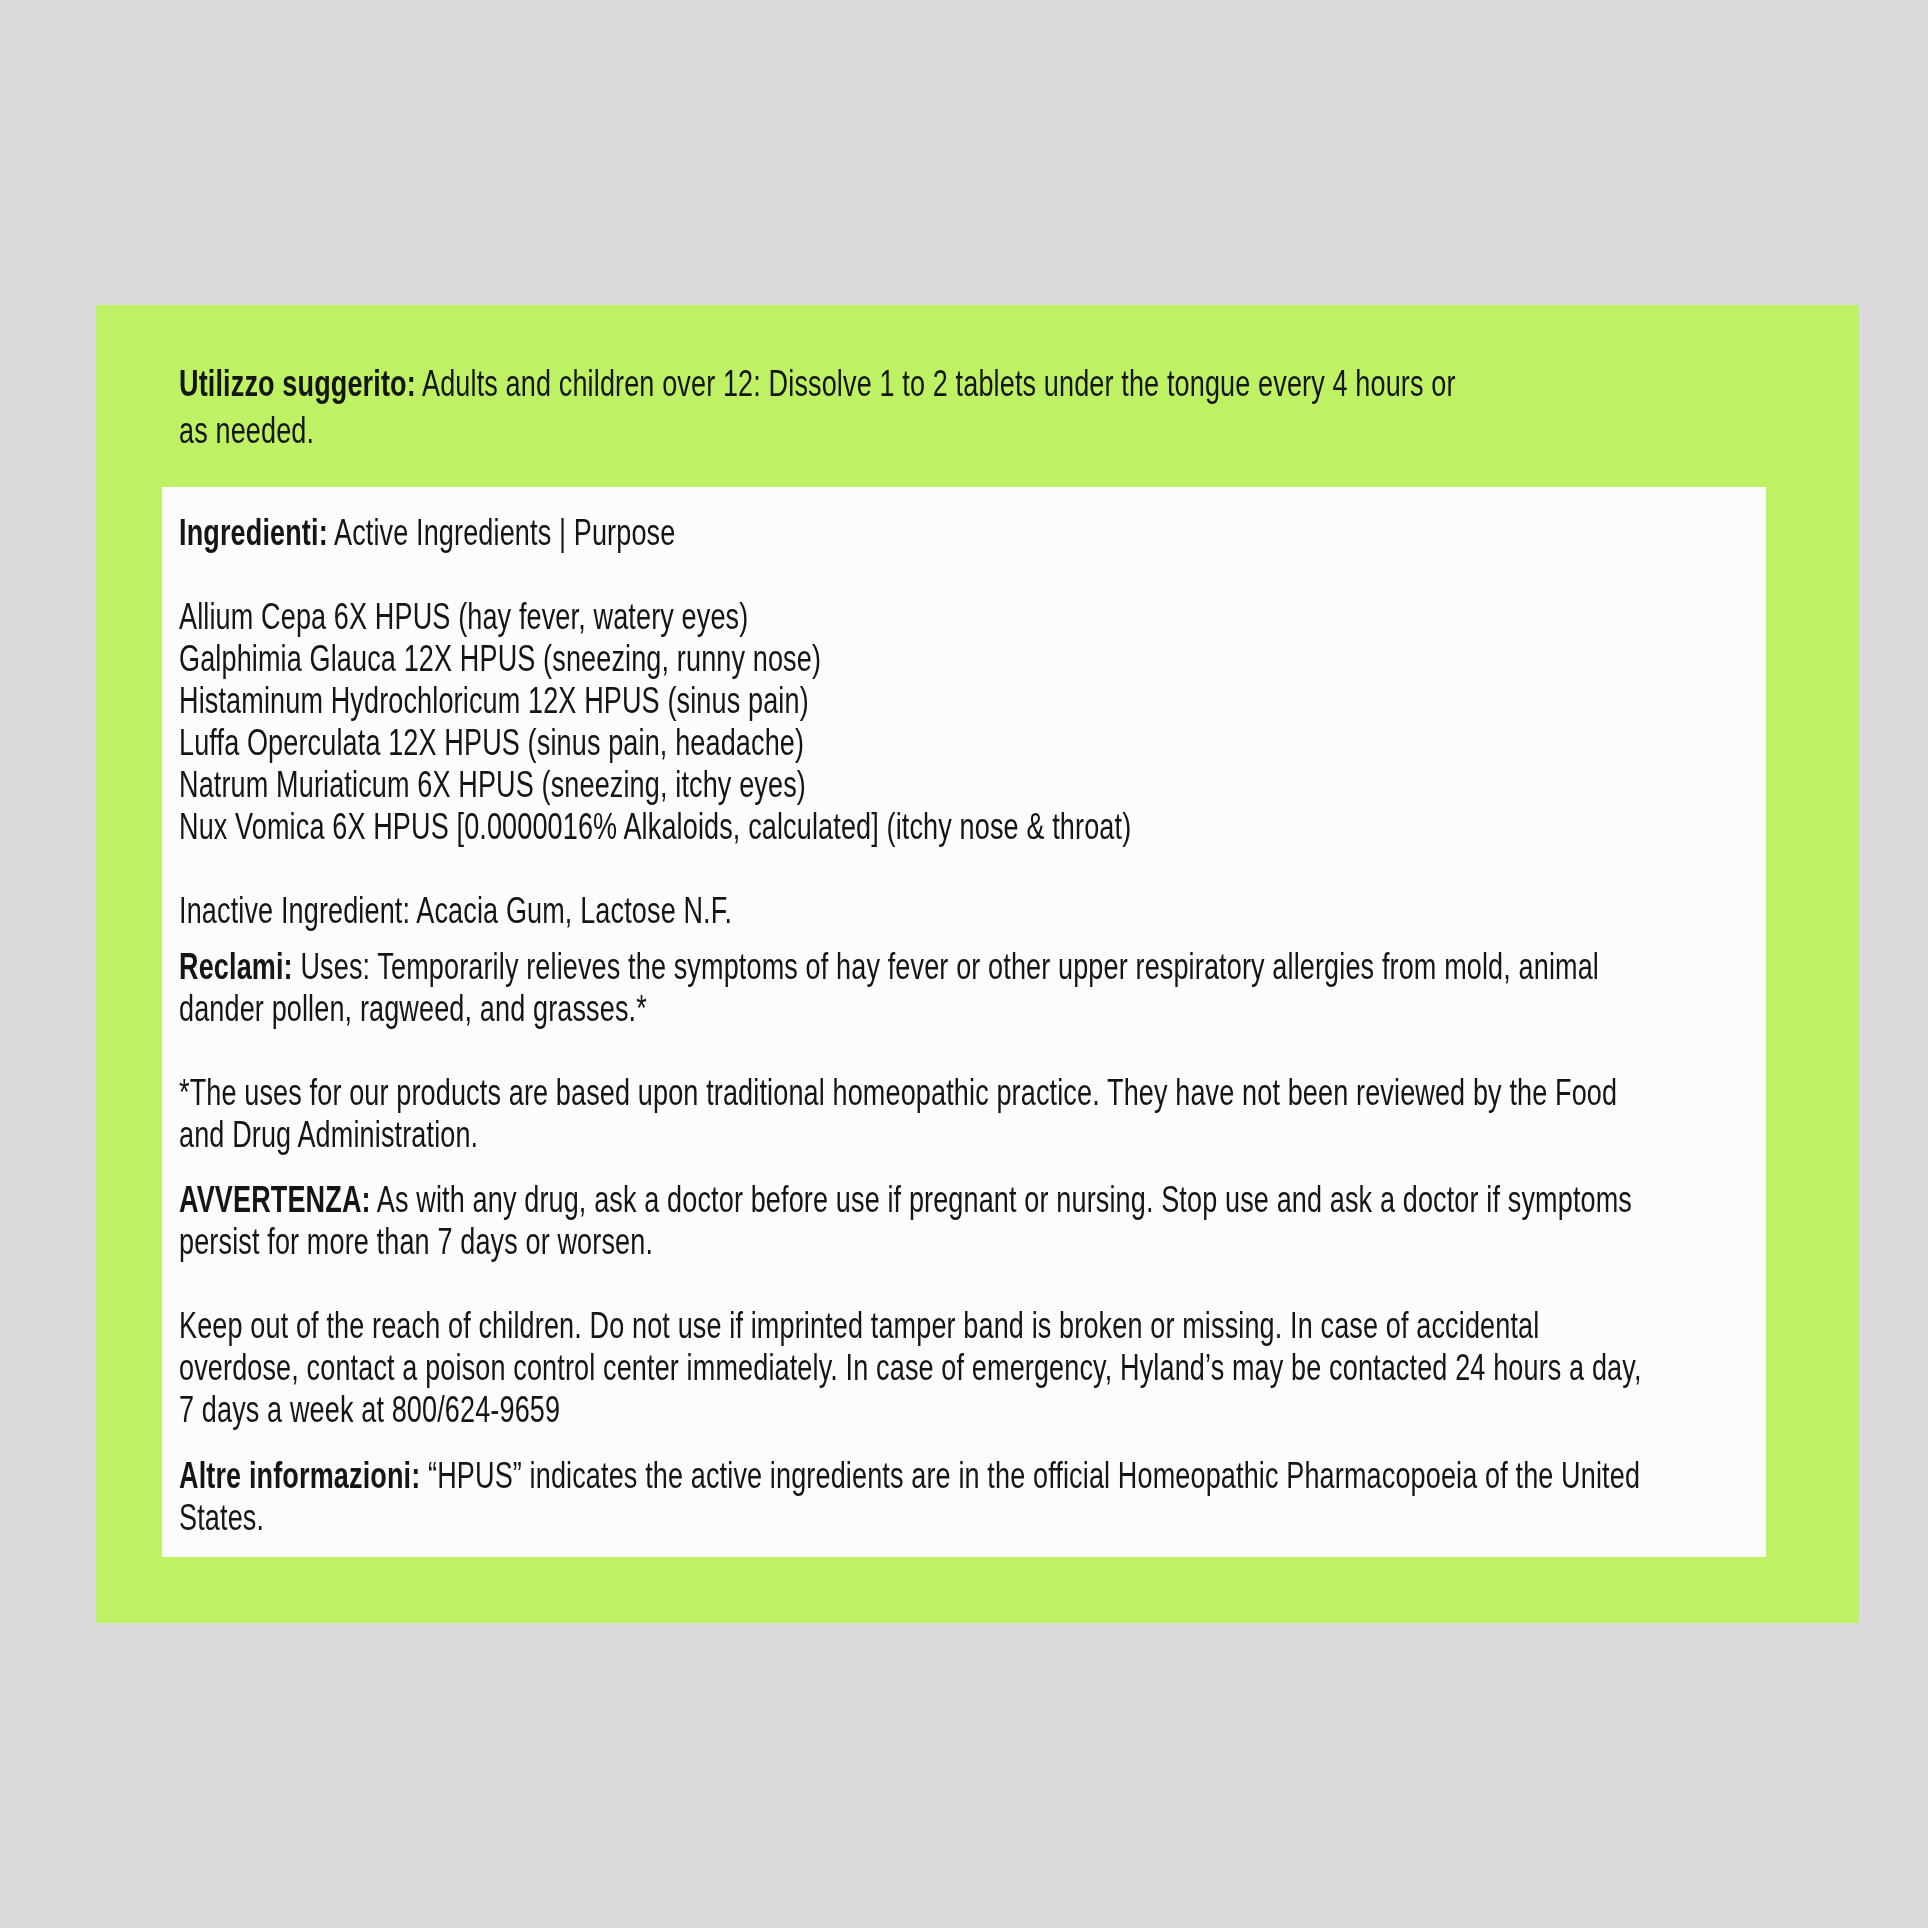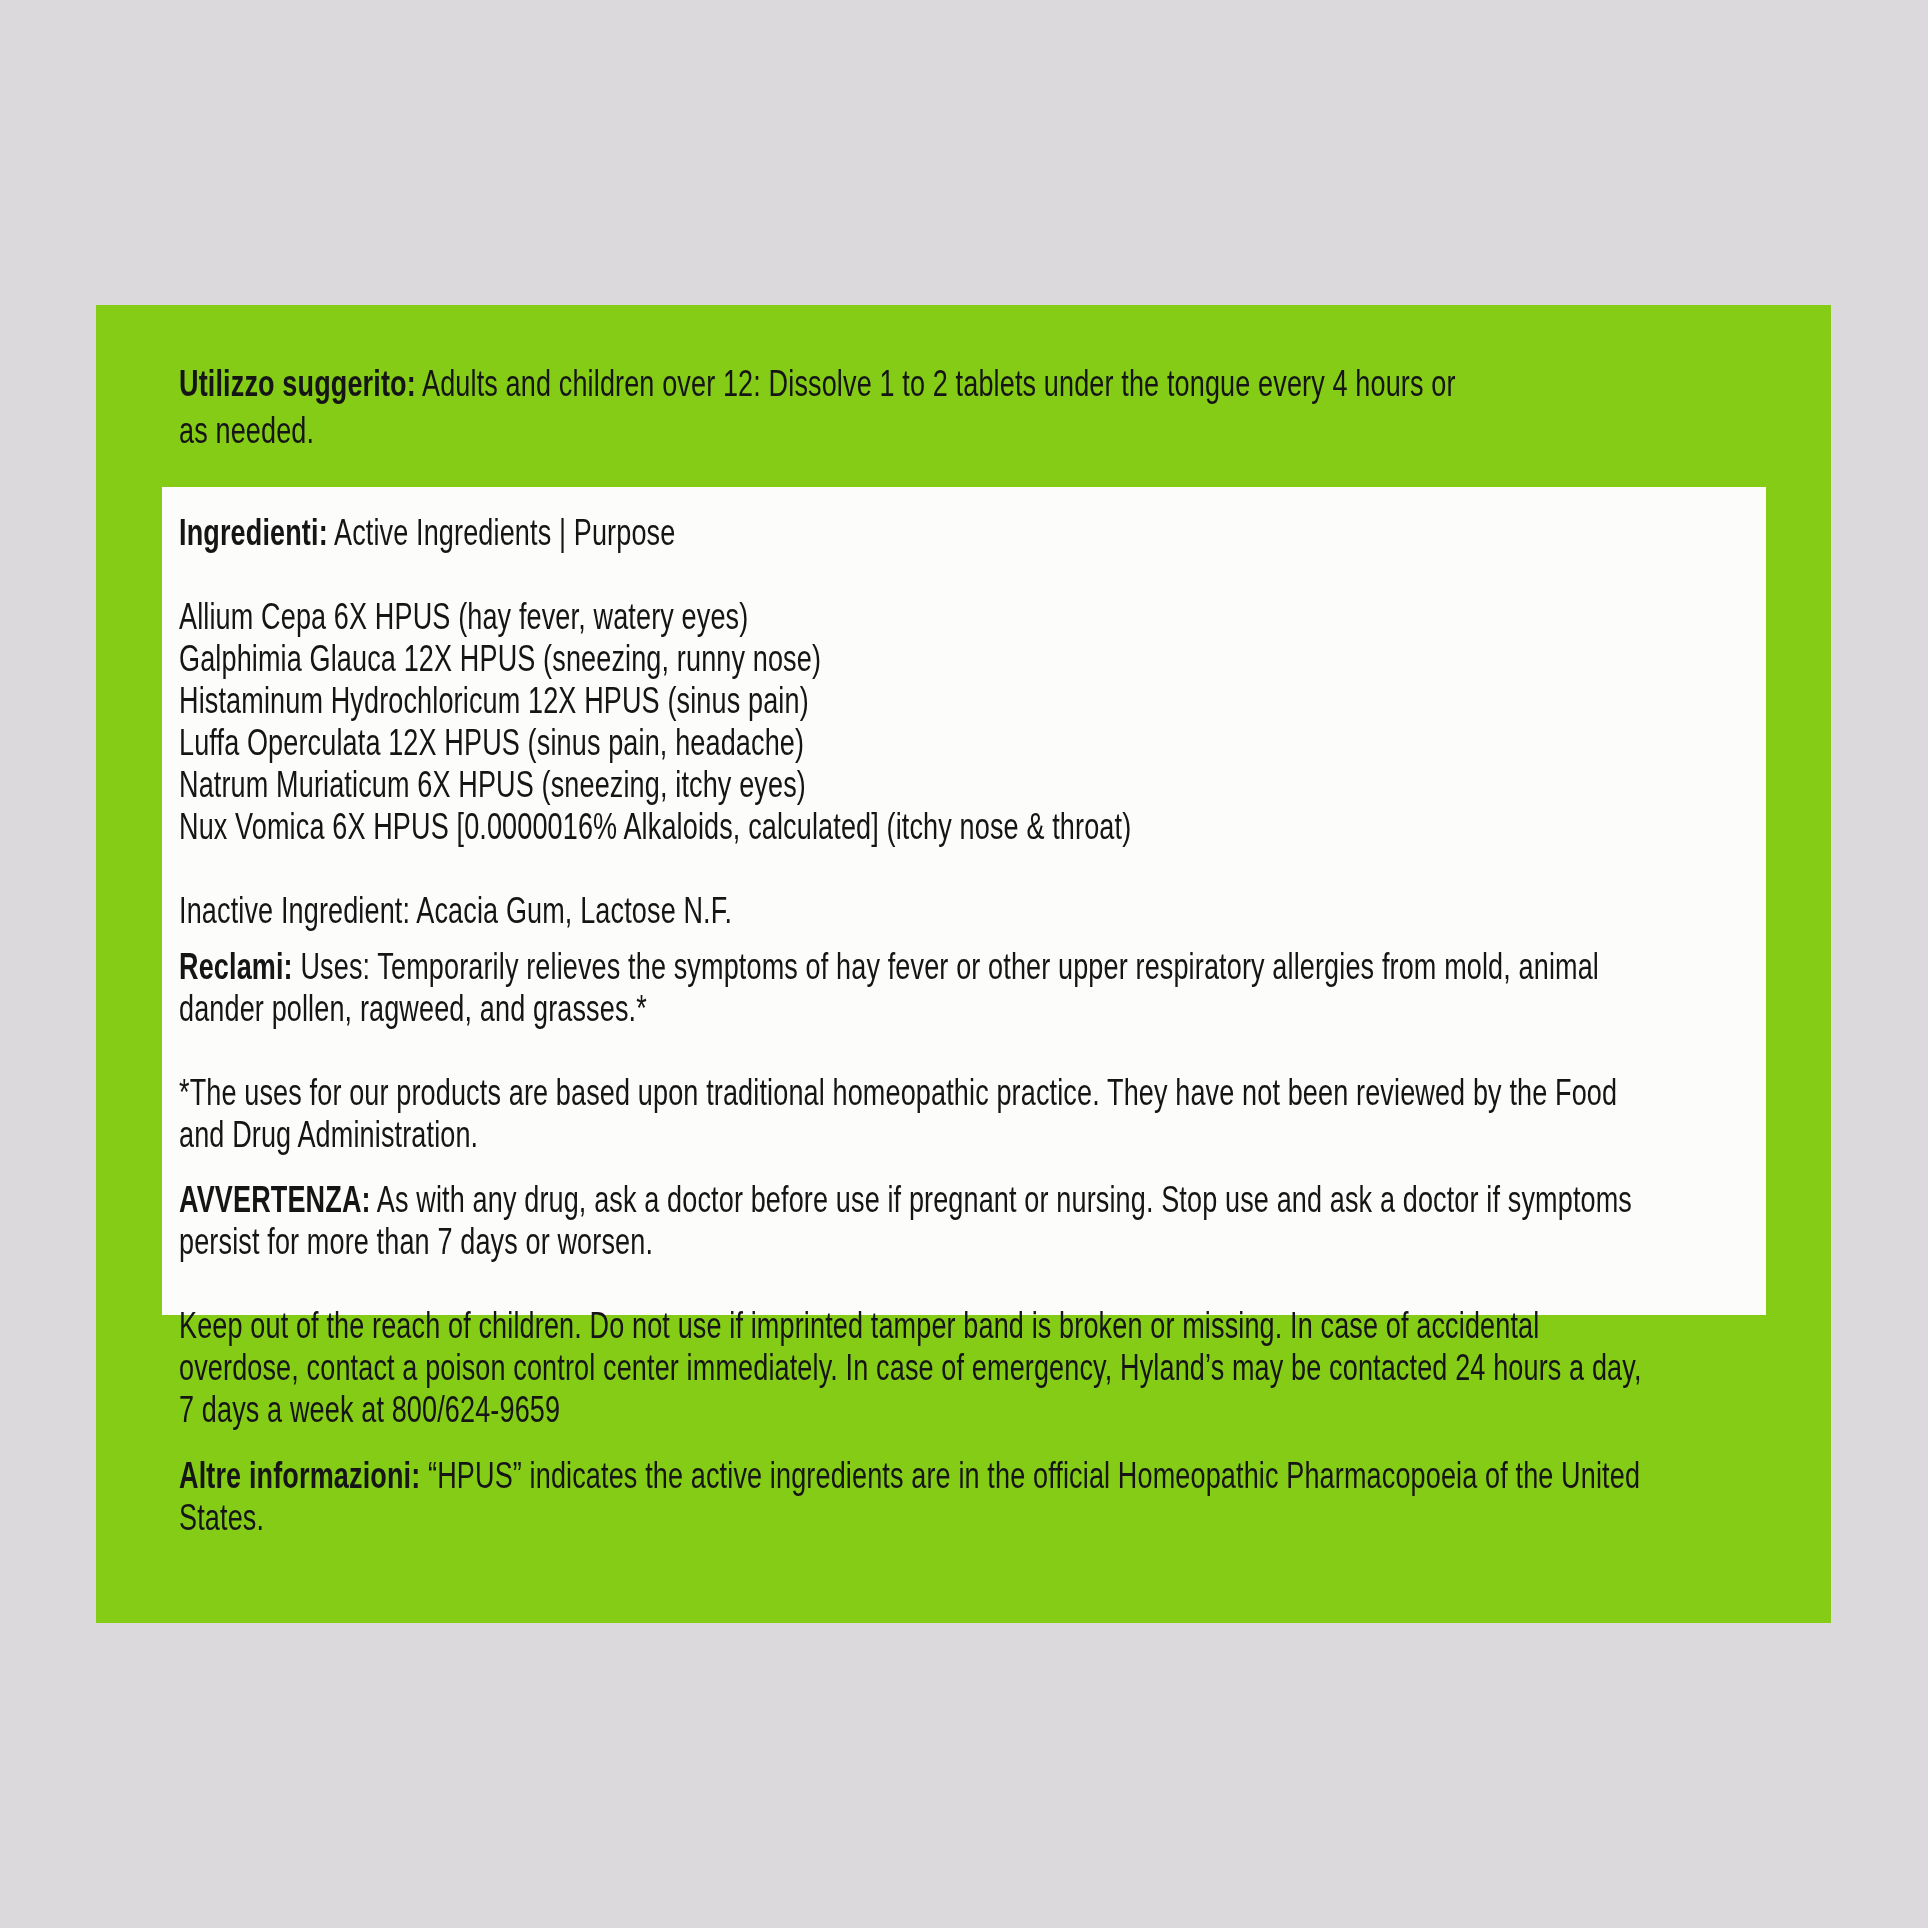--- a/index.html
+++ b/index.html
@@ -8,36 +8,37 @@
     background: #dbd9dc;
     font-family: "Liberation Sans", sans-serif;
     color: #151515;
     position: relative;
     overflow: hidden;
   }
   .panel {
     position: absolute;
     left: 96px; top: 305px;
     width: 1735px; height: 1318px;
-    background: #84cc16;
+    background: #bef264;
+    padding-left: 28px;
   }
   
   .condense {
     transform: scaleX(0.73);
     transform-origin: 0 0;
     width: 2307px;
   }
   .intro {
     position: absolute;
     left: 83px; top: 55px;
   }
   .card {
     position: absolute;
     left: 66px; top: 182px;
-    width: 1604px; height: 828px;
+    width: 1604px; height: 1070px;
     background: #fcfdfb;
   }
   .card-content {
     position: absolute;
     left: 17px; top: 24.5px;
   }
   .para {
     margin: 0;
     font-size: 37px;
     line-height: 42px;

